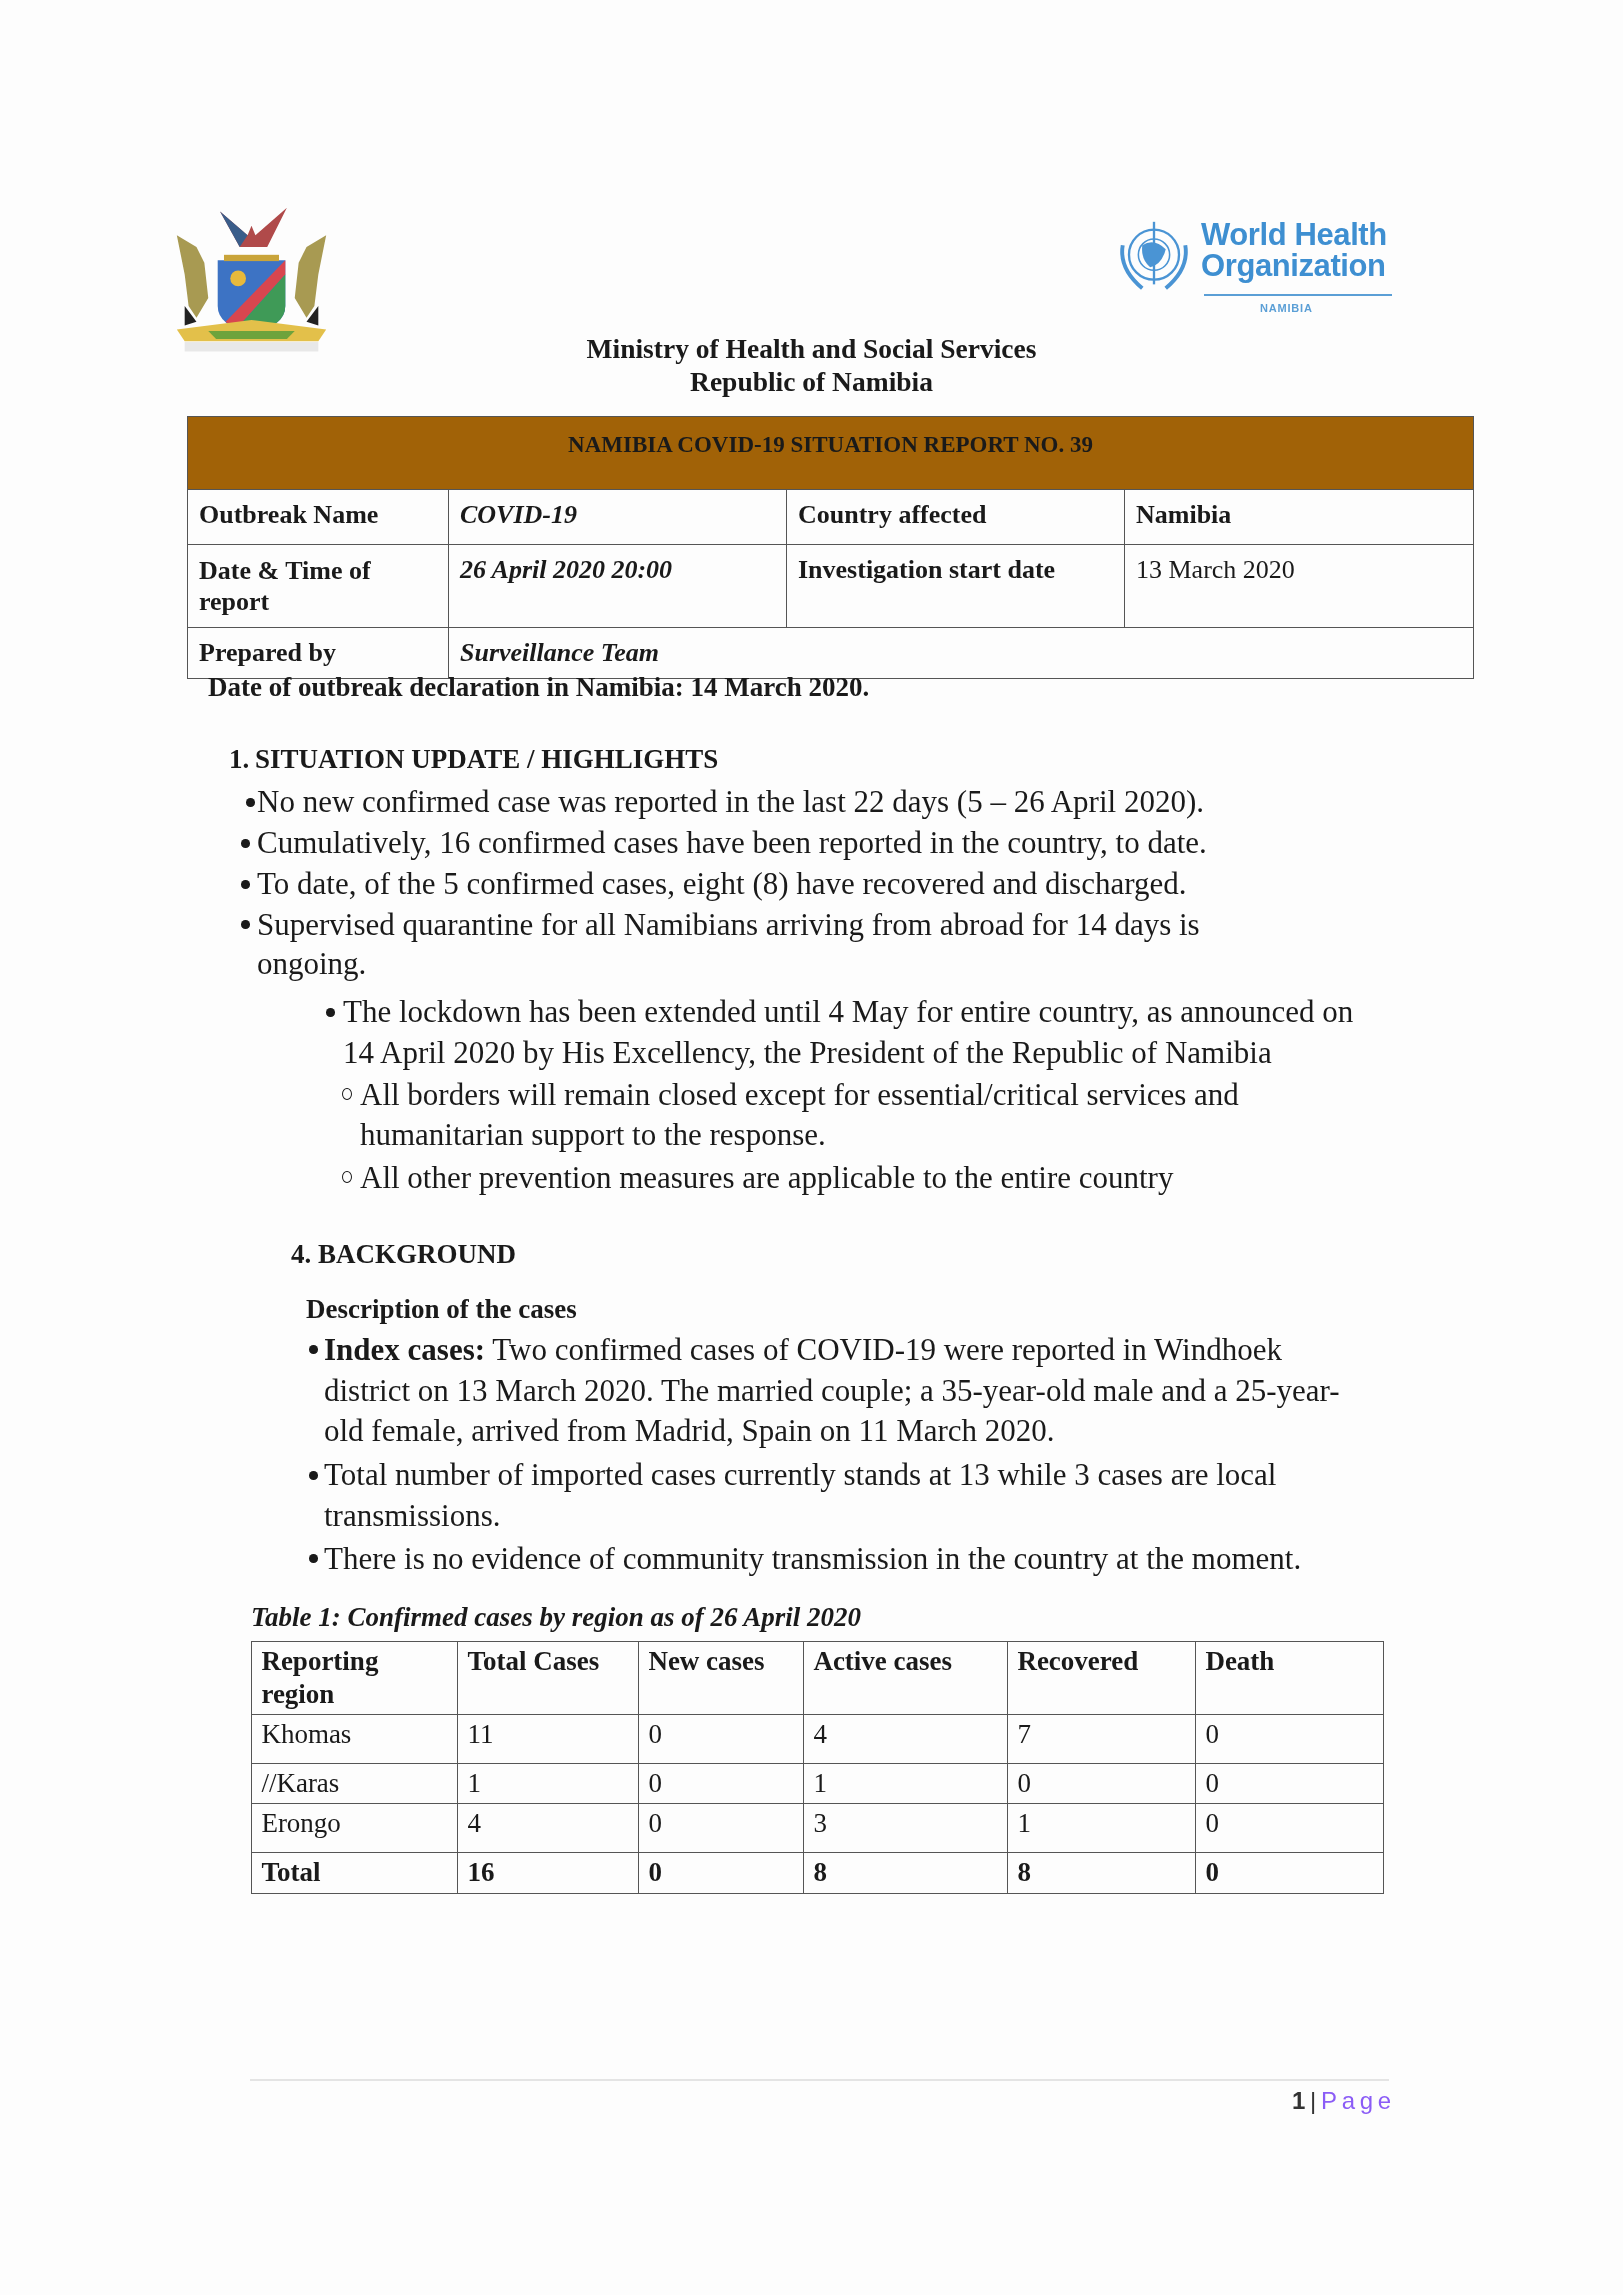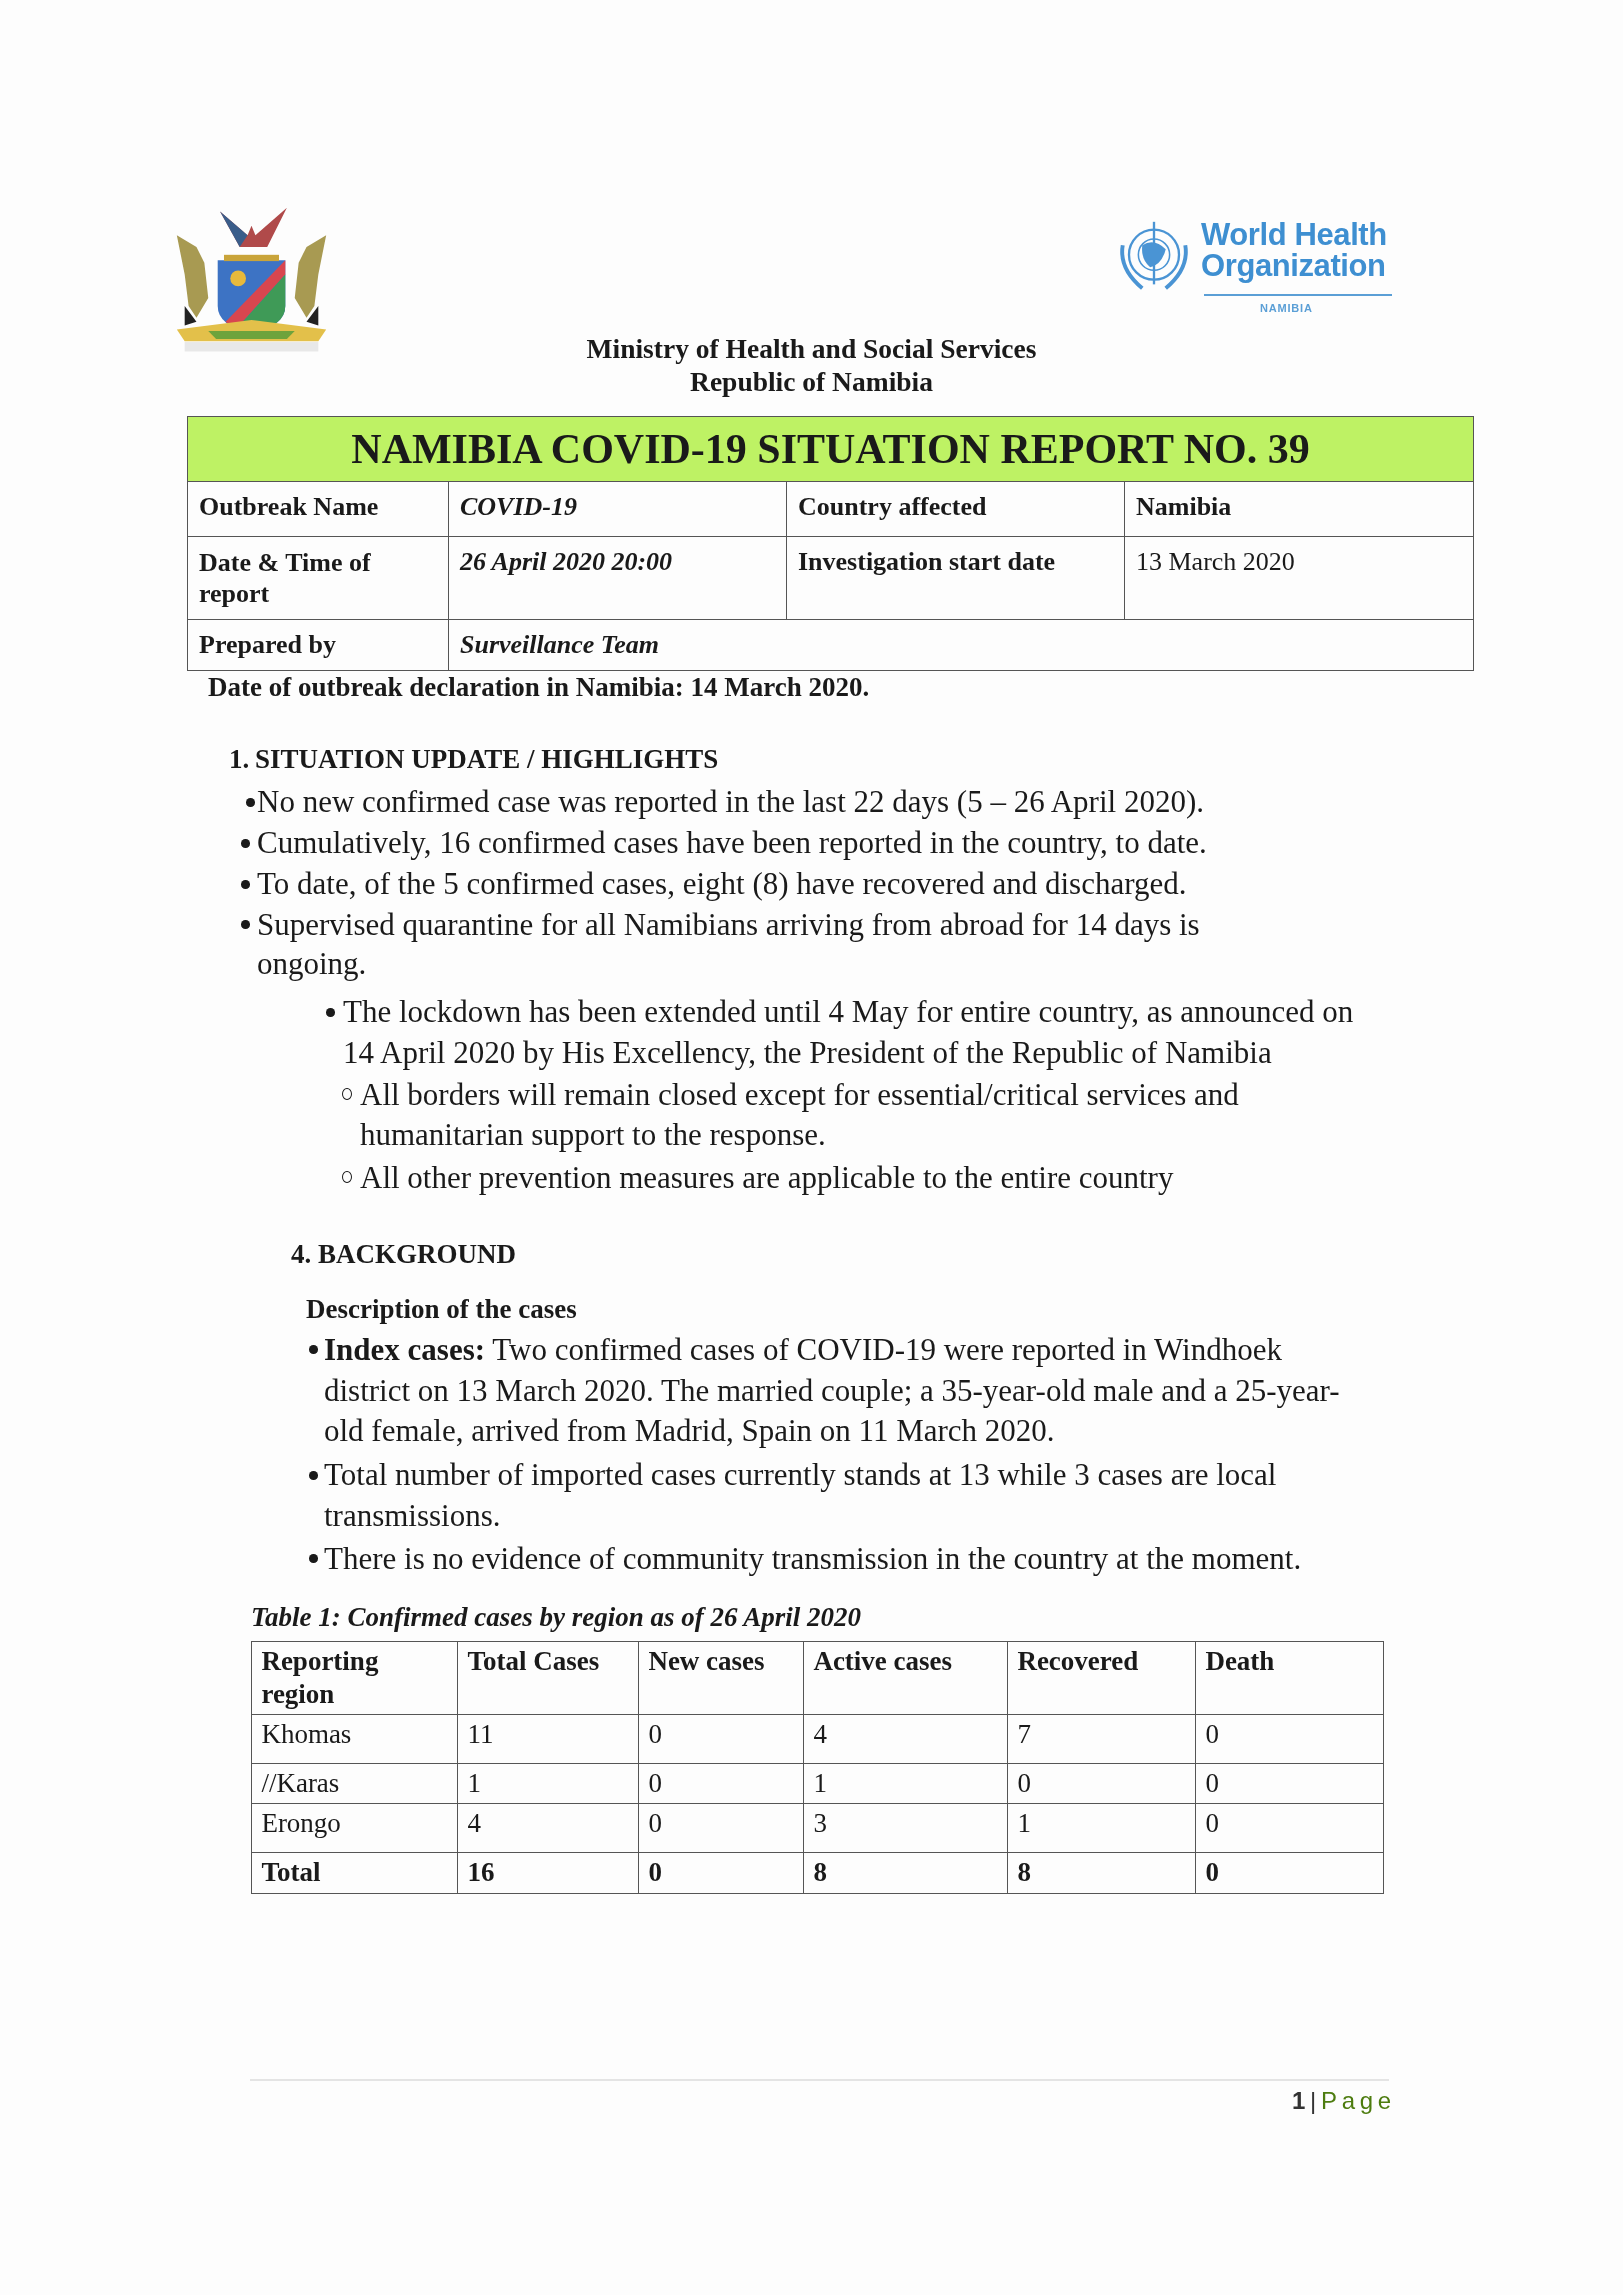--- a/index.html
+++ b/index.html
@@ -11,39 +11,39 @@
   #who { left:1111px; top:214px; width:283px; height:110px; }
   .who-title { position:absolute; left:90px; top:4.7px; font-family:"Liberation Sans", sans-serif; font-weight:bold;
                color:#3e8fd1; font-size:31px; line-height:31px; letter-spacing:-0.4px; }
   .who-line { position:absolute; left:93px; top:80px; width:188px; height:1.6px; background:#5b9fd6; }
   .who-sub { position:absolute; left:149px; top:88px; font-family:"Liberation Sans", sans-serif; font-weight:bold;
              color:#5b9fd6; font-size:11px; letter-spacing:0.8px; }
   .ministry { left:0; width:1623px; text-align:center; font-weight:bold; font-size:27.5px; }
   
   #hdr { left:187px; top:416px; width:1286px; border-collapse:collapse; table-layout:fixed; }
   #hdr td { border:1.6px solid #555; font-size:26px; padding:10px 11px; vertical-align:top; }
-  #hdr .title { background:#bef264; text-align:center; font-weight:bold; font-size:42px; height:42px; padding:8px; border-color:#555; }
+  #hdr .title { background:#a16207; text-align:center; font-weight:bold; font-size:23px; height:42px; padding:15px; border-color:#555; }
   #hdr .b { font-weight:bold; }
   #hdr .bi { font-weight:bold; font-style:italic;margin-left:20px; }
   .p { font-size:27px; line-height:31px; }
   .bold { font-weight:bold; }
   .bullet { position:absolute; font-size:31px; line-height:41px; }
   .dot { position:absolute; width:8.6px; height:8.6px; border-radius:50%; background:#1a1a1a; }
   .ring { position:absolute; width:7.9px; height:10.2px; border:1.6px solid #1a1a1a; border-radius:50%; }
   
   #t1cap { left:251px; top:1602px; font-size:27px; font-weight:bold; font-style:italic; }
   #t1 { left:251px; top:1641px; width:1132px; border-collapse:collapse; table-layout:fixed; }
   #t1 td { border:1.6px solid #555; font-size:27px; padding:3.1px 9.4px; vertical-align:top; line-height:33px; }
   #t1 tr.head td { font-weight:bold; height:66px; }
   #t1 tr.total td { font-weight:bold; }
   #footline { left:250px; top:2079px; width:1139px; height:1.6px; background:#e4e4e4; }
   #pagenum { left:1292px; top:2087px; font-family:"Liberation Sans", sans-serif; font-size:24px; }
   #pagenum .n { font-weight:bold; color:#333; }
   #pagenum .bar { color:#333; margin:0 4.7px; }
-  #pagenum .pg { color:#4d7c0f; letter-spacing:4.7px;margin-top:6px; }
+  #pagenum .pg { color:#8b5cf6; letter-spacing:4.7px;margin-top:6px; }
 </style>
 </head>
 <body>
 
 <div id="coat" class="abs">
   <svg width="181" height="169" viewBox="0 0 230 215">
 
     <path d="M75 30 L110 60 L115 48 L120 60 L160 25 L135 75 L100 75 Z" fill="#b04a4a"></path>
     <path d="M75 30 L110 60 L100 75 Z" fill="#3a5d8a"></path>
 

